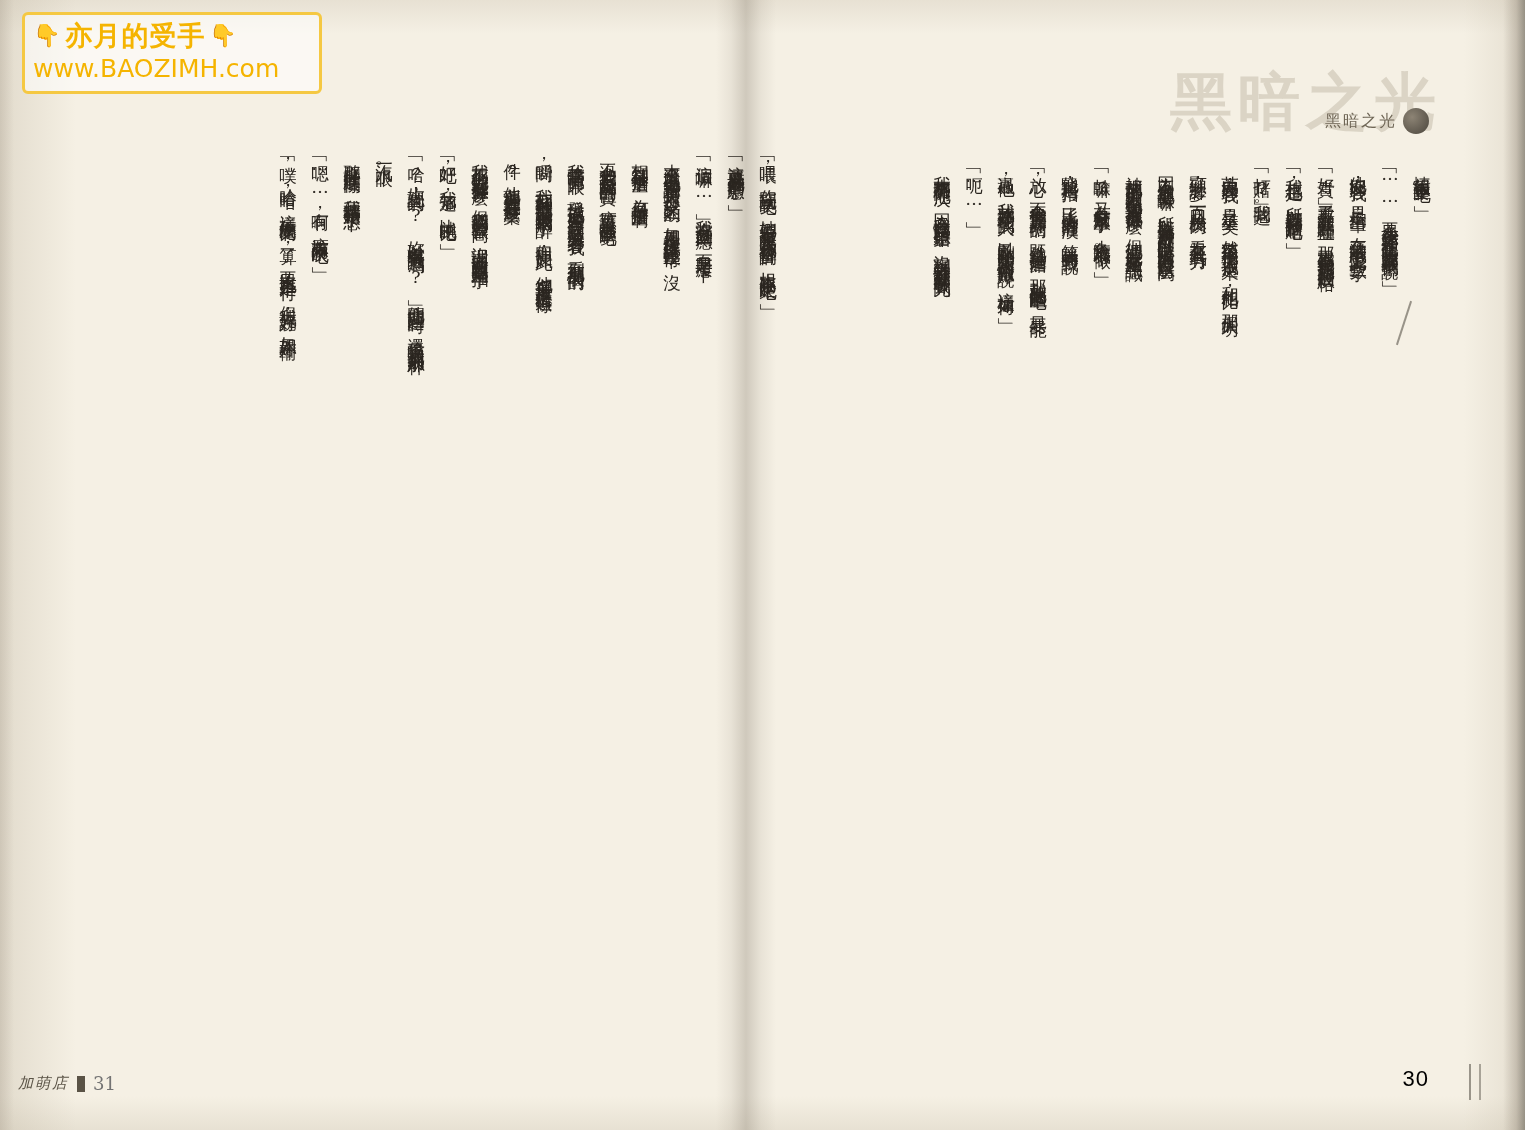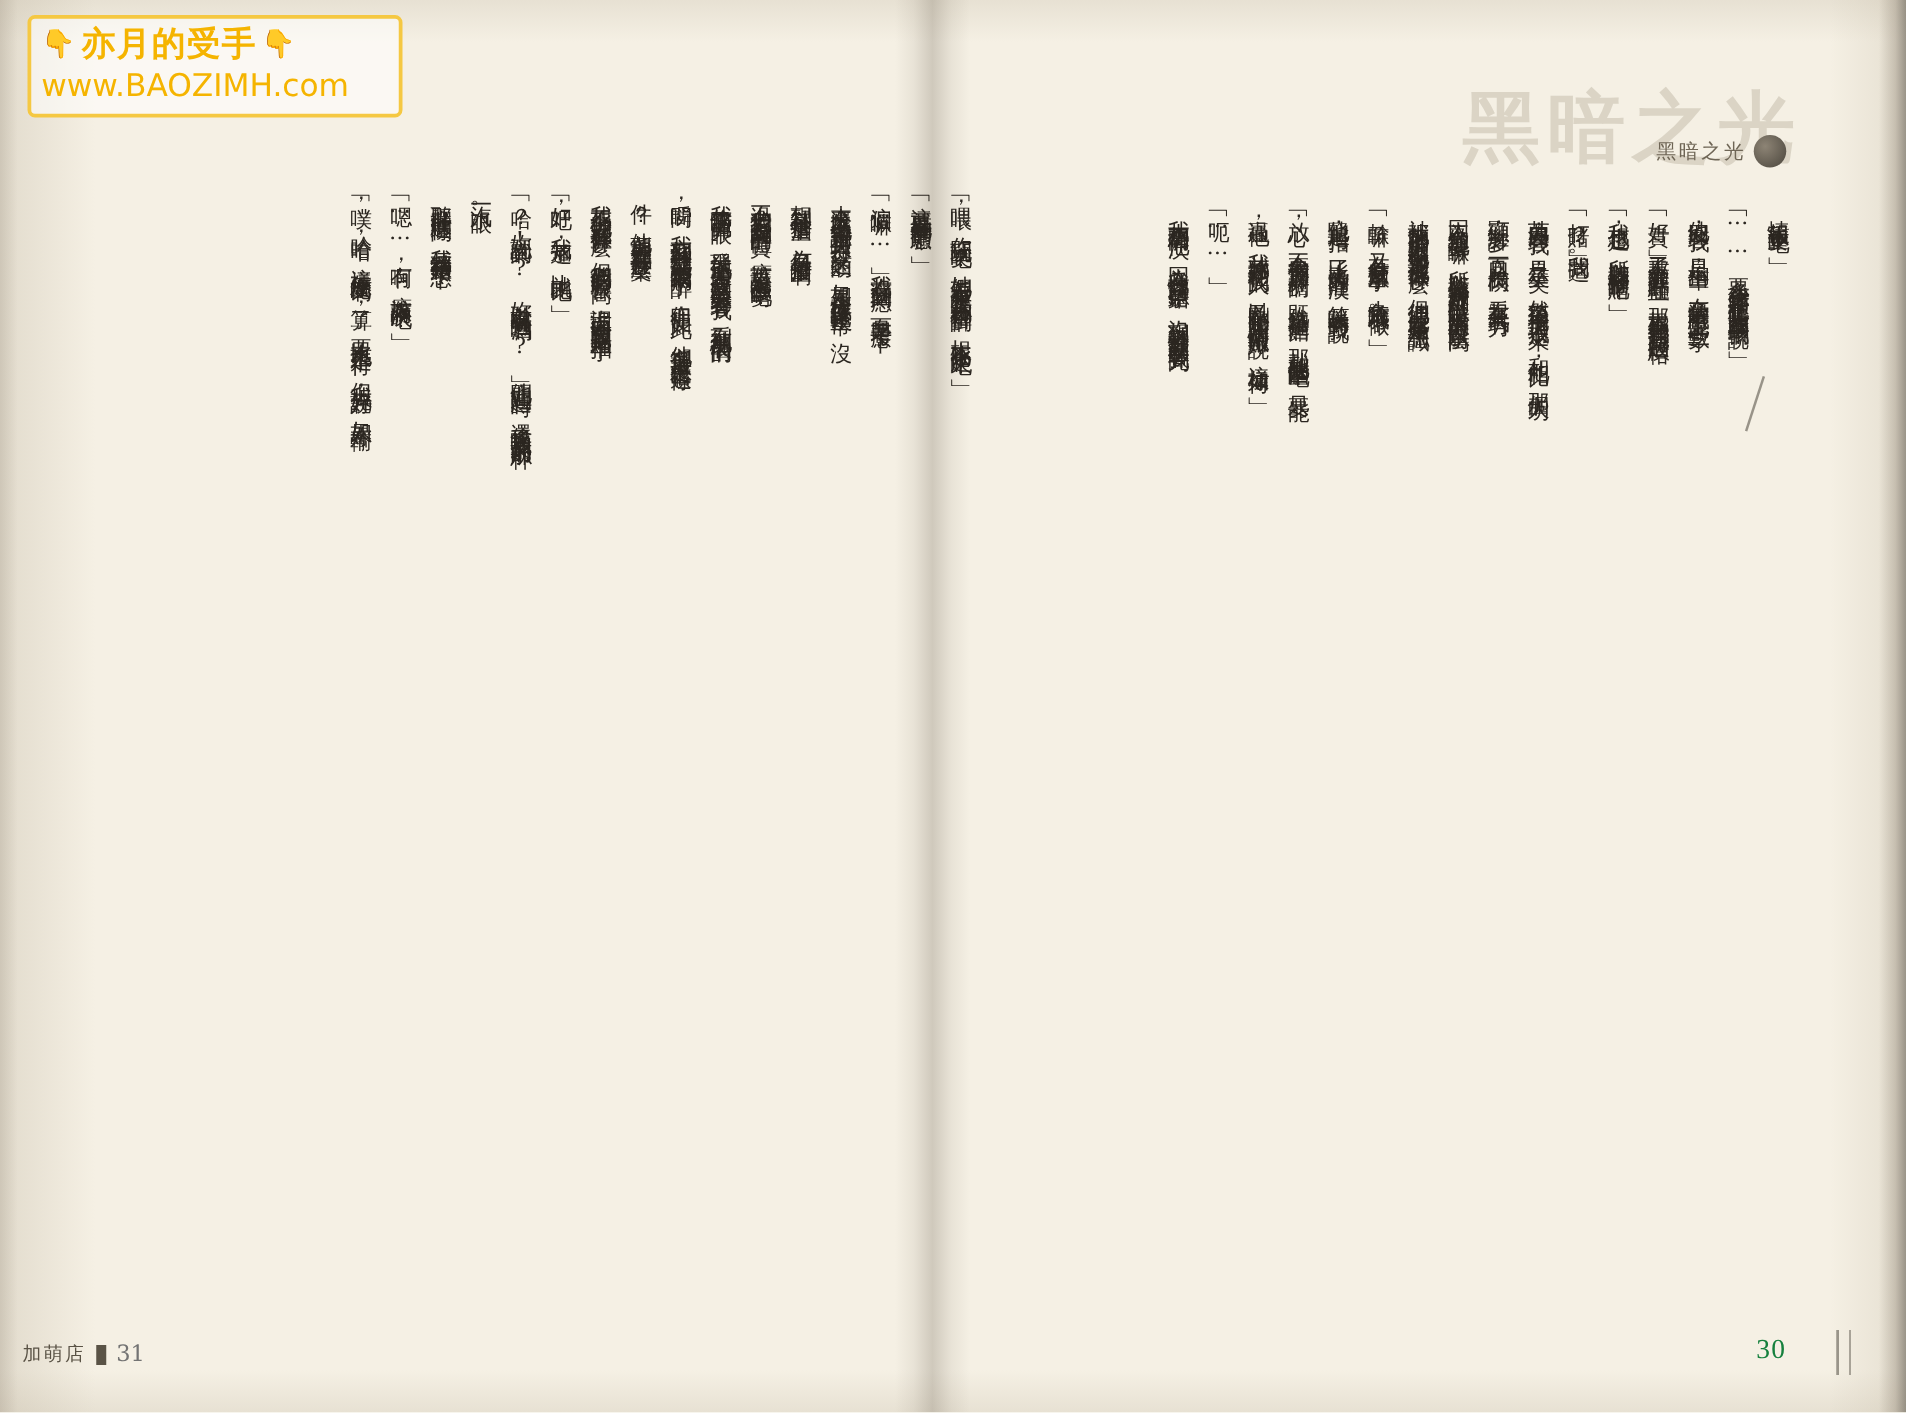--- a/index.html
+++ b/index.html
@@ -177,37 +177,38 @@
     width: 620px;
     height: 900px;
   }
 
   
   .folio-right {
     position: absolute;
     right: 96px;
     bottom: 38px;
     font-size: 22px;
-    color: #15803d;
-    font-family: Liberation Serif, serif;
+    color: #000000;
+    font-family: Liberation Sans, sans-serif;
     letter-spacing: 1px;
   }
   .folio-left {
     position: absolute;
     left: 18px;
     bottom: 36px;
     display: flex;
     align-items: center;
     gap: 8px;
   }
   .folio-left .stamp {
     font-size: 15px;
     color: #5a5346;
     letter-spacing: 2px;
     font-family: "DejaVu Serif", serif;
+    font-style: italic;
   }
   .folio-left .bar {
     width: 8px;
     height: 16px;
     background: #5a5346;
     display: inline-block;
   }
   .folio-left .num {
     font-size: 18px;
     color: #737373;

